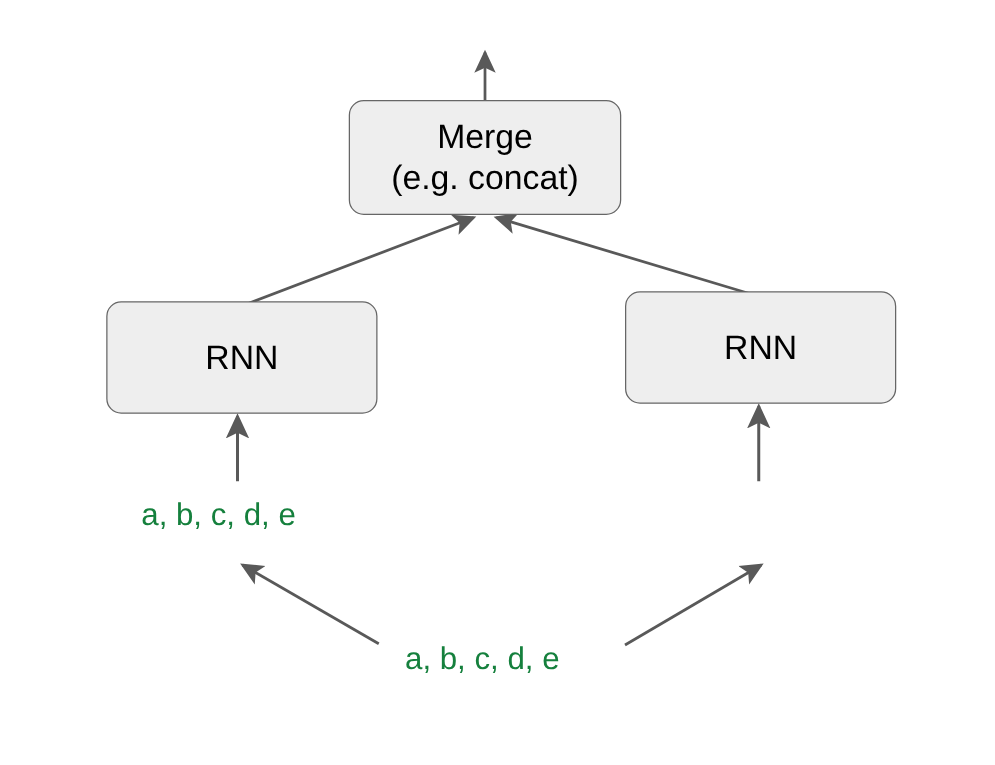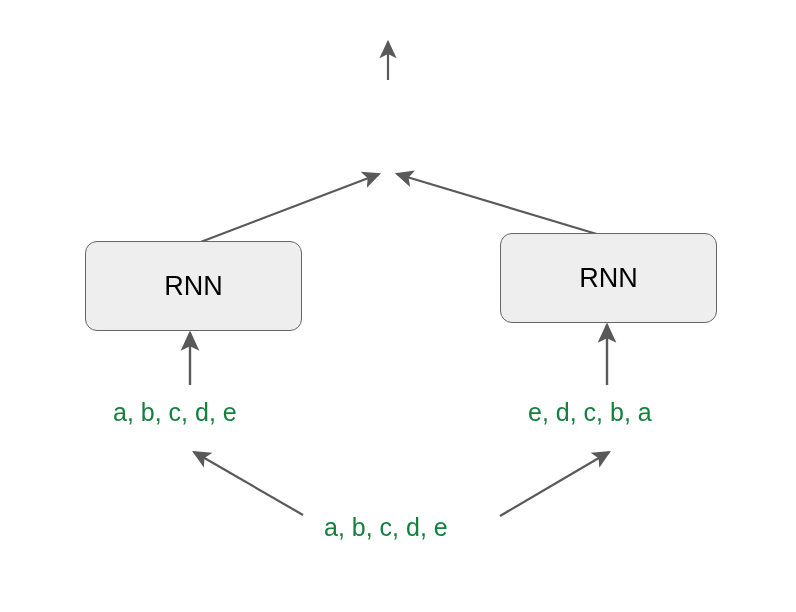--- a/index.html
+++ b/index.html
@@ -116,28 +116,31 @@
 
     <g>
       <line x1="303" y1="515" x2="194" y2="452" stroke="#595959" stroke-width="2.2" marker-end="url(#arrowhead)"></line>
     </g>
 
     <g>
       <line x1="500" y1="516" x2="609" y2="452" stroke="#595959" stroke-width="2.2" marker-end="url(#arrowhead)"></line>
     </g>
   </svg>
 
+  <div class="node" id="merge-node">
+    <span class="node-line">Merge</span>
+    <span class="node-line">(e.g. concat)</span>
+  </div>
 
   <div class="node" id="rnn-left-node">
     <span class="node-line">RNN</span>
   </div>
 
   <div class="node" id="rnn-right-node">
     <span class="node-line">RNN</span>
   </div>
 
   <div class="free-label" id="label-forward-seq">a, b, c, d, e</div>
 
-  <div class="free-label" id="label-reversed-seq">e, d, c, b, a</div>
 
   <div class="free-label" id="label-source-seq">a, b, c, d, e</div>
 
 </div>
 
 </body></html>

